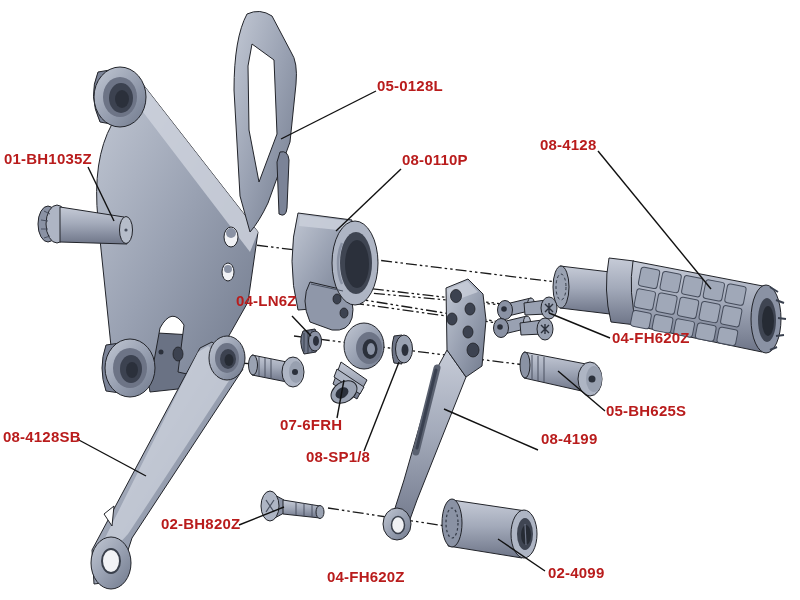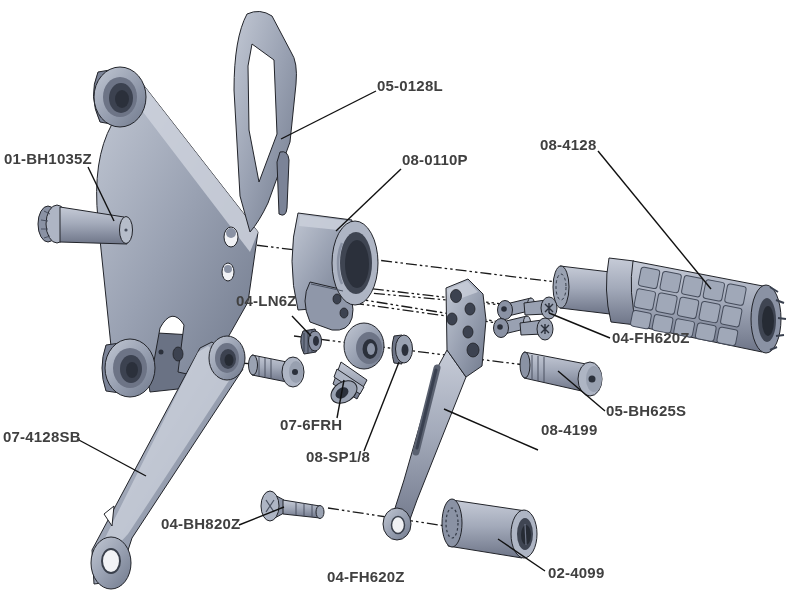--- a/index.html
+++ b/index.html
@@ -1,19 +1,19 @@
 <!DOCTYPE html>
 <html><head>
 <meta charset="utf-8">
 <style>
   html,body{margin:0;padding:0;background:#fff;}
   .stage{position:relative;width:800px;height:600px;background:#ffffff;overflow:hidden;
          font-family:"Liberation Sans",sans-serif;}
   .stage svg{position:absolute;left:0;top:0;}
-  .lbl{position:absolute;font-size:15px;font-weight:600;color:#404040;
+  .lbl{position:absolute;font-size:15px;font-weight:600;color:#b91c1c;
        white-space:nowrap;letter-spacing:.2px;line-height:1;}
   .part{stroke:#22242a;stroke-width:1;stroke-linejoin:round;}
   .axis{stroke:#1a1a1a;stroke-width:1.3;fill:none;stroke-dasharray:11 3 2.5 3 2.5 3;}
   .leader{stroke:#111;stroke-width:1.4;fill:none;}
   .knurl{fill:#a0a8b8;stroke:#454c5b;stroke-width:1;}
   .hole{fill:#3c4250;stroke:#1f2126;stroke-width:.8;}
 </style>
 </head>
 <body>
 
@@ -250,18 +250,18 @@
 
   <div class="lbl" style="left:377px;top:78px">05-0128L</div>
   <div class="lbl" style="left:4px;top:151px">01-BH1035Z</div>
   <div class="lbl" style="left:402px;top:152px">08-0110P</div>
   <div class="lbl" style="left:540px;top:137px">08-4128</div>
   <div class="lbl" style="left:236px;top:293px">04-LN6Z</div>
   <div class="lbl" style="left:612px;top:330px">04-FH620Z</div>
   <div class="lbl" style="left:606px;top:403px">05-BH625S</div>
   <div class="lbl" style="left:280px;top:417px">07-6FRH</div>
   <div class="lbl" style="left:306px;top:449px">08-SP1/8</div>
-  <div class="lbl" style="left:541px;top:422px">08-4199</div>
-  <div class="lbl" style="left:3px;top:429px">07-4128SB</div>
-  <div class="lbl" style="left:161px;top:516px">04-BH820Z</div>
+  <div class="lbl" style="left:541px;top:431px">08-4199</div>
+  <div class="lbl" style="left:3px;top:429px">08-4128SB</div>
+  <div class="lbl" style="left:161px;top:516px">02-BH820Z</div>
   <div class="lbl" style="left:327px;top:569px">04-FH620Z</div>
   <div class="lbl" style="left:548px;top:565px">02-4099</div>
 </div>
 
 </body></html>

